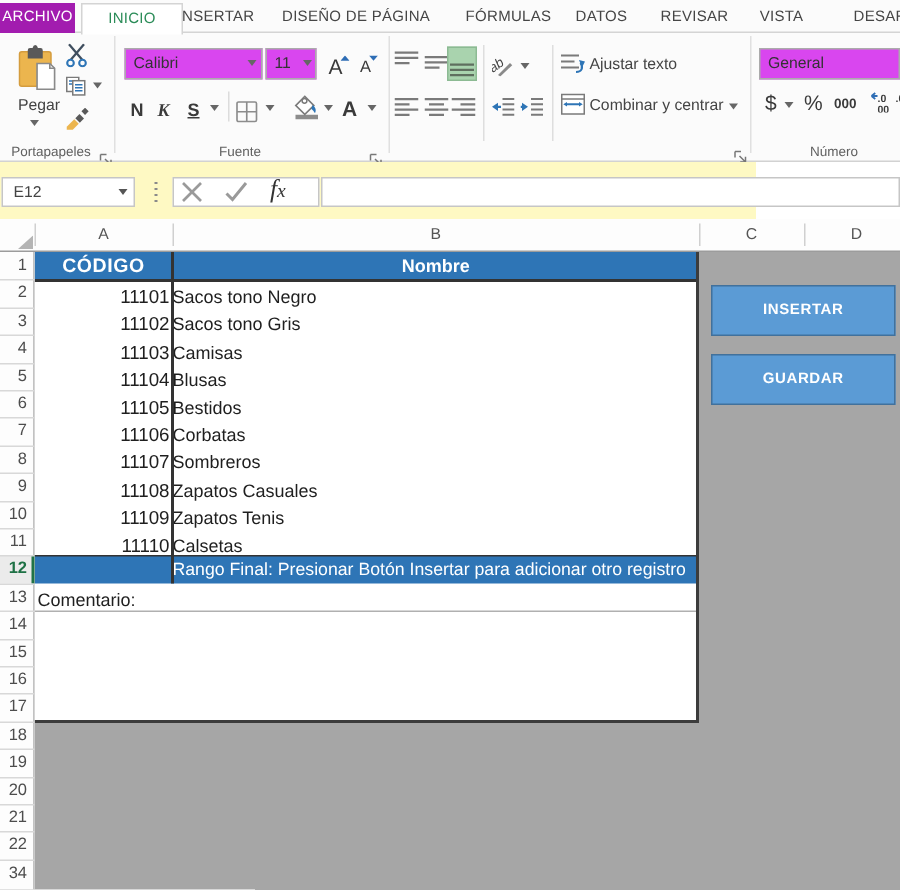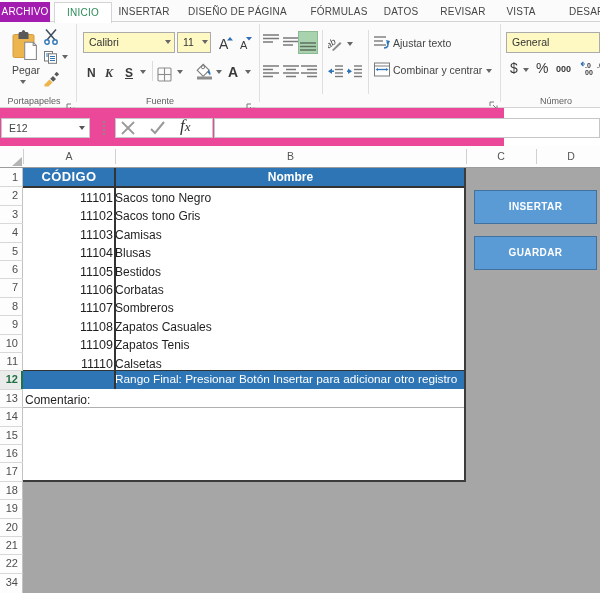--- a/index.html
+++ b/index.html
@@ -1,31 +1,31 @@
 <!DOCTYPE html>
 <html><head><meta charset="utf-8"><style>
 *{margin:0;padding:0;box-sizing:border-box;}
 html,body{width:600px;height:593px;overflow:hidden;background:#fff;}
 body{font-family:"Liberation Sans",sans-serif;position:relative;}
 .abs{position:absolute;}
 
 #tabbar{left:0;top:0;width:600px;height:22px;background:#fbfbfb;border-bottom:1px solid #d4d4d4;}
 .tab{position:absolute;top:2px;height:20px;line-height:20px;font-size:10px;color:#454545;text-align:center;letter-spacing:.2px;white-space:nowrap;}
 #tab-archivo{left:0;width:50px;background:#a21caf;color:#fff;height:21px;}
-#tab-inicio{left:54px;width:58px;background:#fff;border:1px solid #d4d4d4;border-bottom:none;color:#2b8c58;height:21px;z-index:3;}
+#tab-inicio{left:54px;width:68px;background:#fff;border:1px solid #d4d4d4;border-bottom:none;color:#2b8c58;height:21px;z-index:3;}
 
 #ribbon{left:0;top:22px;width:600px;height:86px;background:#fbfbfb;border-bottom:1px solid #d2d2d2;}
 .gsep{position:absolute;top:2px;width:1px;height:78px;background:#e0e0e0;}
 .glabel{position:absolute;top:74px;height:12px;font-size:9px;color:#606060;text-align:center;}
 .rtxt{position:absolute;font-size:10.5px;color:#444;}
-.combo{position:absolute;background:#fef9c3;border:1px solid #ababab;font-size:10.5px;color:#333;}
+.combo{position:absolute;background:#d946ef;border:1px solid #ababab;font-size:10.5px;color:#333;}
 .dar{position:absolute;width:0;height:0;border-left:3px solid transparent;border-right:3px solid transparent;border-top:4px solid #666;}
 .launch{position:absolute;width:9px;height:9px;}
 
-#fbar{left:0;top:108px;width:504px;height:38px;background:#ec4899;}
+#fbar{left:0;top:108px;width:504px;height:38px;background:#fef9c3;}
 .wbox{position:absolute;background:#fff;border:1px solid #c6c6c6;}
 
 #colhead{left:0;top:146px;width:600px;height:22px;background:#fdfdfd;border-bottom:1px solid #9c9c9c;}
 .chl{position:absolute;top:0;height:20px;line-height:20px;font-size:10.5px;color:#555;text-align:center;}
 .chsep{position:absolute;top:3px;width:1px;height:15px;background:#d0d0d0;}
 
 #grid{left:0;top:168px;width:600px;height:425px;background:#a6a6a6;}
 #rowhead{position:absolute;left:0;top:0;width:23px;height:425px;background:#fdfdfd;border-right:1px solid #c2c2c2;}
 .rn{position:absolute;left:0;width:18px;height:18px;font-size:11px;color:#4d4d4d;text-align:right;line-height:18px;}
 .rline{position:absolute;left:0;width:23px;height:1px;background:#d8d8d8;}

